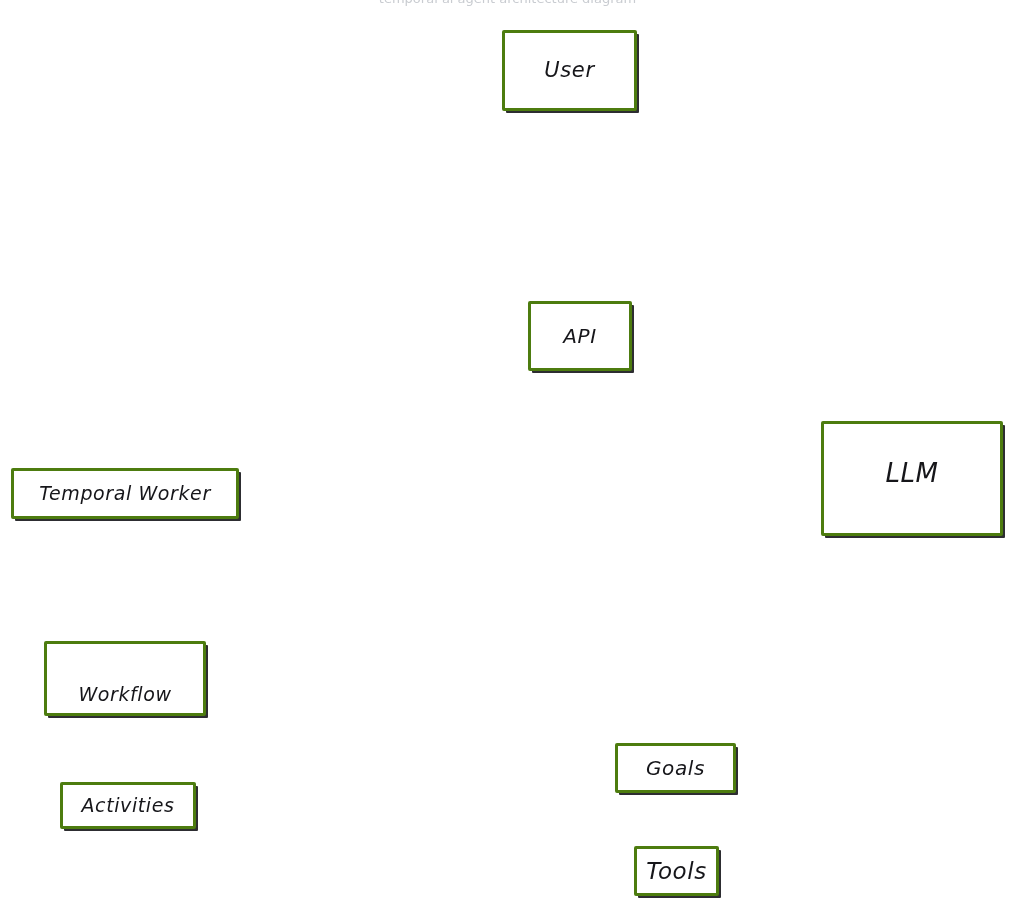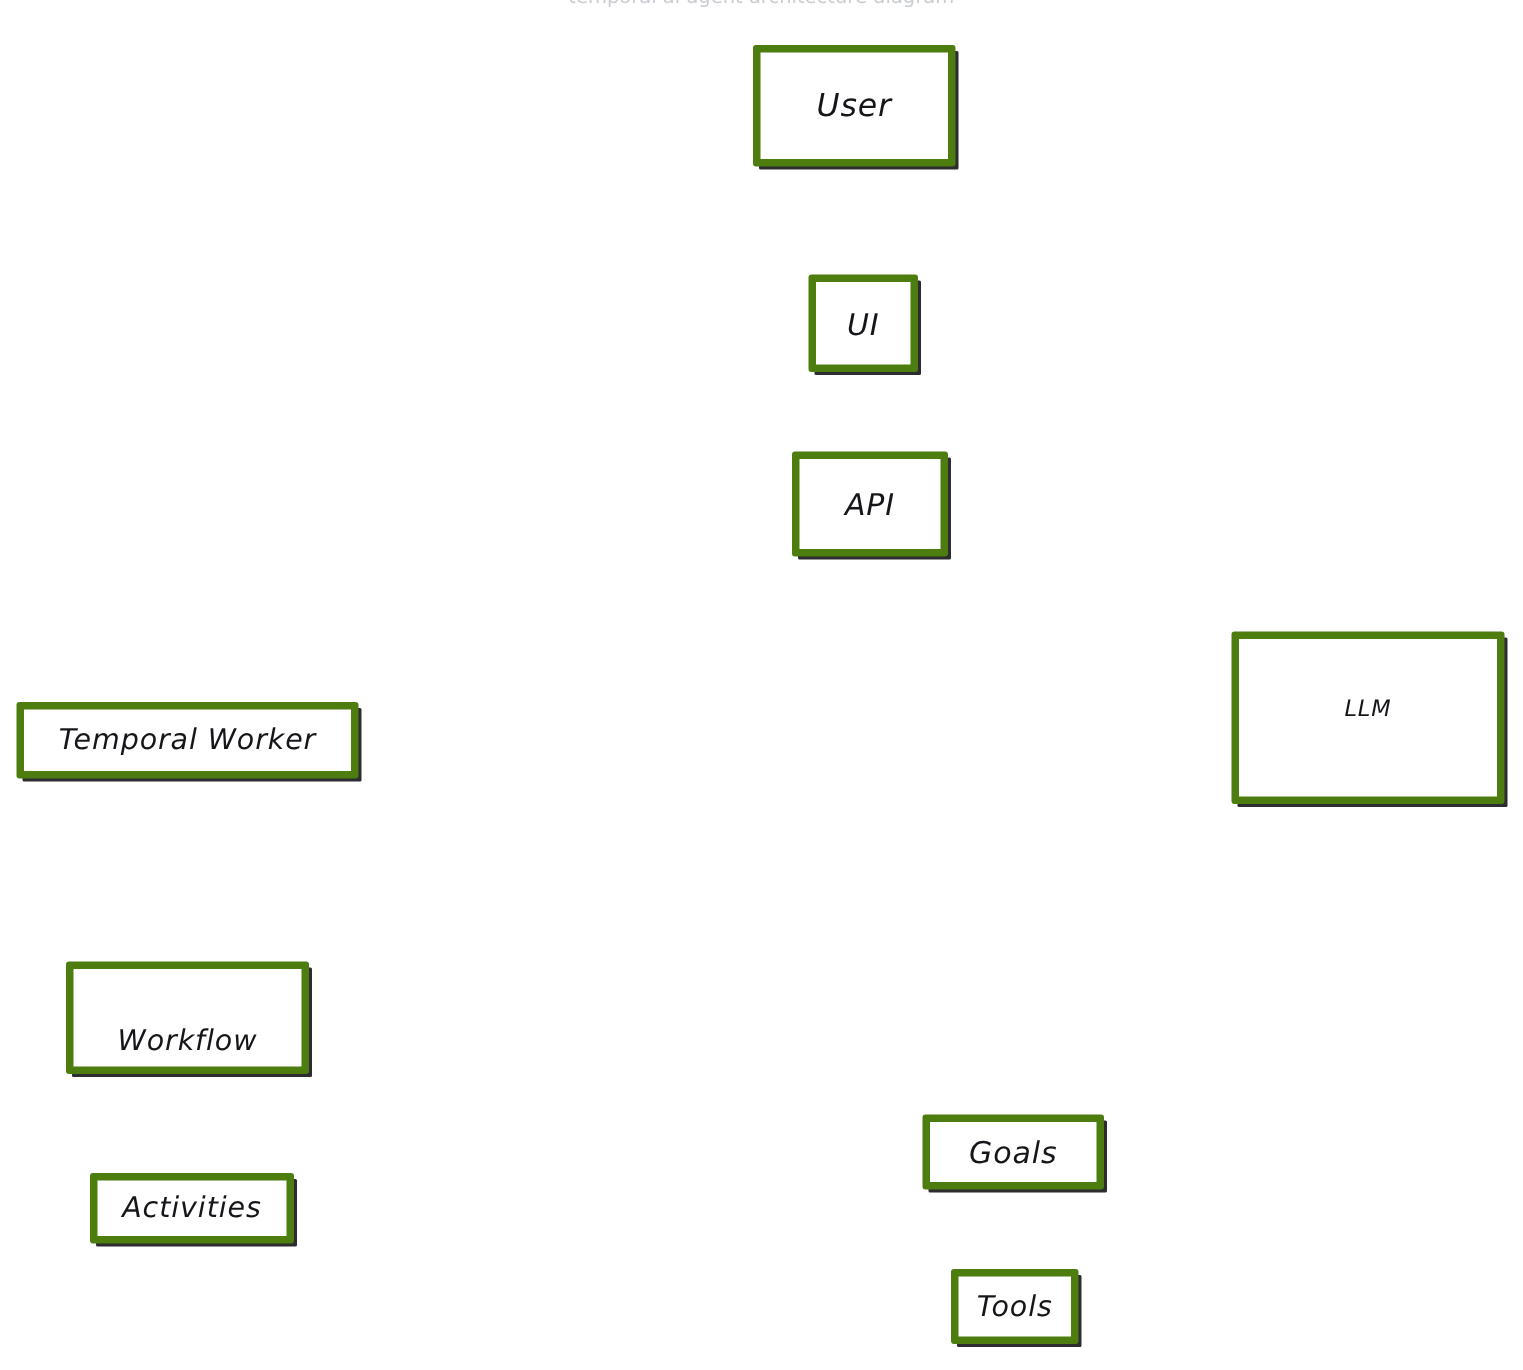--- a/index.html
+++ b/index.html
@@ -45,21 +45,21 @@
     font-size: 13px;
     color: #c9ccd1;
     white-space: nowrap;
   }
 
   
   .node {
     position: absolute;
     box-sizing: border-box;
     background: #ffffff;
-    border: 5px solid #4d7c0f;
+    border: 3px solid #4d7c0f;
     border-radius: 2px;
     display: flex;
     align-items: center;
     justify-content: center;
     box-shadow: 3px 3px 0 -1px rgba(27,27,31,0.92);
   }
   .node .label {
     font-family: "DejaVu Sans", sans-serif;
     font-style: italic;
     font-weight: 400;
@@ -81,42 +81,39 @@
   #node-goals       { left:615px; top:743px; width:121px; height:50px; }
   #node-activities  { left:60px;  top:782px; width:136px; height:47px; }
   #node-tools       { left:634px; top:846px; width:85px;  height:50px; }
 
   
   #node-user .label            { font-size: 21px; }
   #node-ui .label              { font-size: 20px; }
   #node-api .label             { font-size: 20px; }
   #node-temporal-cloud .label  { font-size: 19px; }
   #node-temporal-worker .label { font-size: 19px; }
-  #node-llm .label             { font-size: 15px; position: relative; top: -6px; }
+  #node-llm .label             { font-size: 26px; position: relative; top: -6px; }
   #node-workflow .label        { font-size: 19px; margin-top: 32px; }
   #node-goals .label           { font-size: 20px; }
   #node-activities .label      { font-size: 19px; }
-  #node-tools .label           { font-size: 19px; }
+  #node-tools .label           { font-size: 23px; }
 </style>
 </head>
 <body>
 
 <div id="canvas">
 
   <div class="top-strip">
     <div class="clipped">temporal ai agent architecture diagram</div>
   </div>
 
   <div class="node" id="node-user">
     <span class="label">User</span>
   </div>
 
-  <div class="node" id="node-ui">
-    <span class="label">UI</span>
-  </div>
 
   <div class="node" id="node-api">
     <span class="label">API</span>
   </div>
 
 
   <div class="node" id="node-temporal-worker">
     <span class="label">Temporal Worker</span>
   </div>
 

